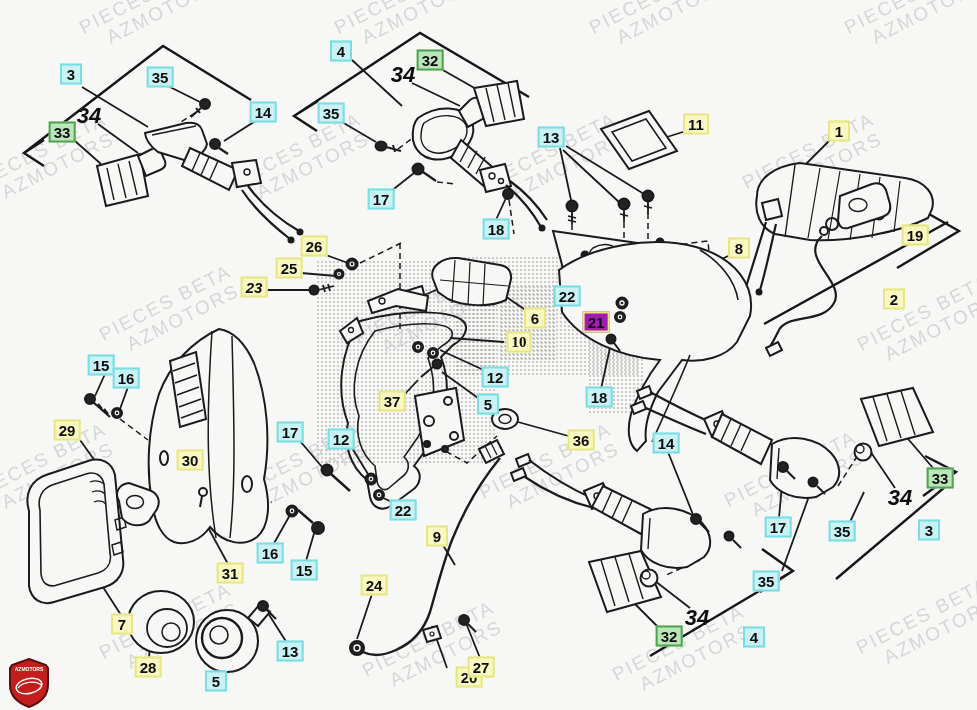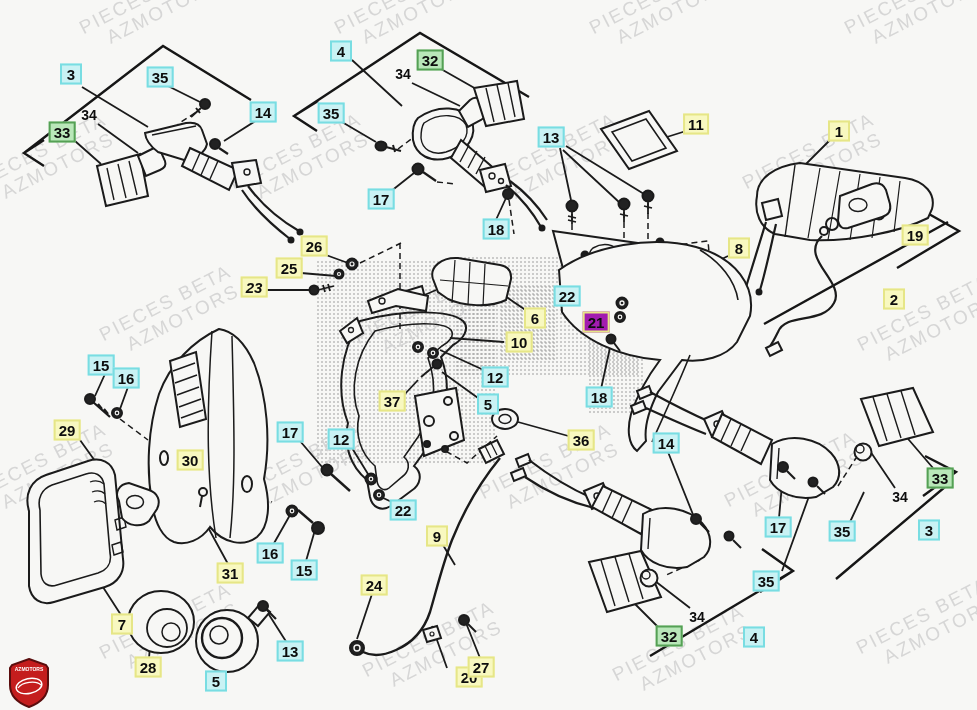--- a/index.html
+++ b/index.html
@@ -8,21 +8,21 @@
   .dots{position:absolute;background-image:radial-gradient(#8f8f8f 0.8px,transparent 0.95px);
         background-size:4px 4px;opacity:.42;}
   #wm-layer,#label-layer{position:absolute;inset:0;}
   .wm{position:absolute;transform:translate(-50%,-50%) rotate(-27deg);color:#cfcfcf;opacity:.8;
       font-size:19px;letter-spacing:2px;line-height:21px;white-space:nowrap;}
   .wm .l2{margin-left:20px;}
   svg.art{position:absolute;left:0;top:0;}
   .part-label{position:absolute;transform:translate(-50%,-50%);padding:0 3px;min-width:12px;
       text-align:center;font-weight:bold;font-size:15px;line-height:17px;color:#0d0d0d;
       border:2px solid transparent;z-index:5;}
-  .part-label.plain{font-size:14px;border:none;padding:0;}
+  .part-label.plain{font-size:22px;border:none;padding:0;font-style:italic;}
   #logo{position:absolute;left:8px;top:658px;z-index:6;}
 </style>
 </head>
 <body>
 
 <div id="stage">
 
   <div class="dots" style="left:316px;top:260px;width:180px;height:205px;"></div>
   <div class="dots" style="left:455px;top:256px;width:185px;height:120px;"></div>
   <div class="dots" style="left:500px;top:285px;width:55px;height:75px;"></div>
@@ -415,21 +415,21 @@
       <div class="part-label" style="left: 915px; top: 235px; background: rgb(248, 248, 192); border-color: rgb(230, 230, 135);">19</div>
       <div class="part-label" style="left: 894px; top: 299px; background: rgb(248, 248, 192); border-color: rgb(230, 230, 135);">2</div>
       <div class="part-label" style="left: 739px; top: 248px; background: rgb(248, 248, 192); border-color: rgb(230, 230, 135);">8</div>
       <div class="part-label" style="left: 314px; top: 246px; background: rgb(248, 248, 192); border-color: rgb(230, 230, 135);">26</div>
       <div class="part-label" style="left: 289px; top: 268px; background: rgb(248, 248, 192); border-color: rgb(230, 230, 135);">25</div>
       <div class="part-label" style="left: 254px; top: 287px; background: rgb(248, 248, 192); border-color: rgb(230, 230, 135); font-style: italic;">23</div>
       <div class="part-label" style="left: 496px; top: 229px; background: rgb(201, 242, 244); border-color: rgb(121, 221, 226);">18</div>
       <div class="part-label" style="left: 567px; top: 296px; background: rgb(201, 242, 244); border-color: rgb(121, 221, 226);">22</div>
       <div class="part-label" style="left: 596px; top: 322px; background: #a21caf; border-color: rgb(230, 230, 135);">21</div>
       <div class="part-label" style="left: 535px; top: 318px; background: rgb(248, 248, 192); border-color: rgb(230, 230, 135);">6</div>
-      <div class="part-label" style="left: 519px; top: 342px; background: rgb(248, 248, 192); border-color: rgb(230, 230, 135);">10</div>
+      <div class="part-label" style="left: 519px; top: 342px; background: rgb(248, 248, 192); border-color: rgb(230, 230, 135); font-family: Liberation Serif, serif;">10</div>
       <div class="part-label" style="left: 495px; top: 377px; background: rgb(201, 242, 244); border-color: rgb(121, 221, 226);">12</div>
       <div class="part-label" style="left: 599px; top: 397px; background: rgb(201, 242, 244); border-color: rgb(121, 221, 226);">18</div>
       <div class="part-label" style="left: 392px; top: 401px; background: rgb(248, 248, 192); border-color: rgb(230, 230, 135);">37</div>
       <div class="part-label" style="left: 488px; top: 404px; background: rgb(201, 242, 244); border-color: rgb(121, 221, 226);">5</div>
       <div class="part-label" style="left: 581px; top: 440px; background: rgb(248, 248, 192); border-color: rgb(230, 230, 135);">36</div>
       <div class="part-label" style="left: 341px; top: 439px; background: rgb(201, 242, 244); border-color: rgb(121, 221, 226);">12</div>
       <div class="part-label" style="left: 290px; top: 432px; background: rgb(201, 242, 244); border-color: rgb(121, 221, 226);">17</div>
       <div class="part-label" style="left: 67px; top: 430px; background: rgb(248, 248, 192); border-color: rgb(230, 230, 135);">29</div>
       <div class="part-label" style="left: 190px; top: 460px; background: rgb(248, 248, 192); border-color: rgb(230, 230, 135);">30</div>
       <div class="part-label" style="left: 101px; top: 365px; background: rgb(201, 242, 244); border-color: rgb(121, 221, 226);">15</div>

